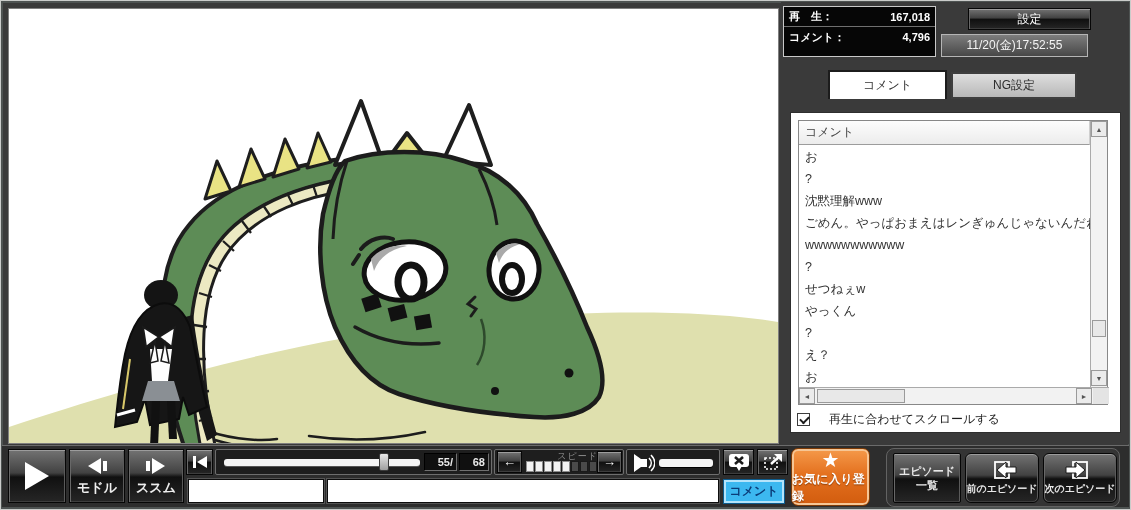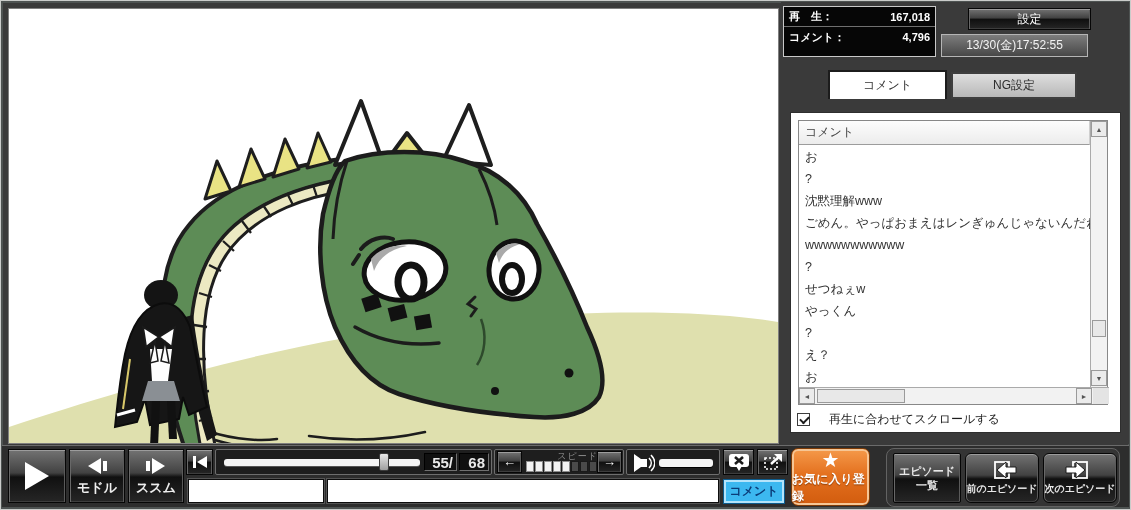--- a/index.html
+++ b/index.html
@@ -53,21 +53,21 @@
   .btn-modoru{left:67px;top:3px;width:56px;height:54px;gap:3px;}
   .btn-susumu{left:126px;top:3px;width:56px;height:54px;gap:3px;}
   .ctl-label{font-size:13px;font-weight:bold;color:#eee;}
   .btn-skipstart{left:184px;top:3px;width:27px;height:26px;}
   .seek-panel{left:213px;top:3px;width:277px;height:26px;background:#1e1e1e;border:1px solid #6e6e6e;border-radius:2px;}
   .seek-groove{position:absolute;left:8px;top:9px;width:196px;height:7px;background:#f4f4f4;border-radius:3px;
         box-shadow:0 1px 0 #555;cursor:pointer;}
   .seek-thumb{position:absolute;top:-6px;width:10px;height:18px;background:linear-gradient(180deg,#e8e8e8,#9e9e9e);
         border:1px solid #3c3c3c;border-radius:2px;cursor:grab;}
   .frame-box{position:absolute;top:3px;height:18px;background:#101010;border:1px solid #000;
-        border-bottom-color:#707070;border-right-color:#707070;color:#e9e9e9;font-size:15px;font-weight:bold;
+        border-bottom-color:#707070;border-right-color:#707070;color:#e9e9e9;font-size:11px;font-weight:bold;
         display:flex;align-items:center;justify-content:flex-end;padding:0 3px;}
   .speed-panel{left:492px;top:3px;width:130px;height:26px;background:#1e1e1e;border:1px solid #6e6e6e;border-radius:2px;}
   .speed-arrow{position:absolute;top:1px;width:25px;height:22px;font-size:13px;line-height:20px;}
   .speed-label{position:absolute;left:29px;top:0px;width:74px;text-align:right;font-size:9px;color:#8f8f8f;letter-spacing:1px;}
   .speed-segs{position:absolute;left:31px;top:11px;display:flex;gap:1px;}
   .seg{width:8px;height:11px;background:#4a4a4a;border:1px solid #1a1a1a;}
   .seg.on{background:#f2f2f2;border-color:#8d8d8d;}
   .vol-panel{left:624px;top:3px;width:94px;height:26px;background:#1e1e1e;border:1px solid #6e6e6e;border-radius:2px;}
   .vol-bar{position:absolute;left:32px;top:9px;width:54px;height:8px;background:#f4f4f4;border-radius:3px;box-shadow:0 1px 0 #000;cursor:pointer;}
   .btn-icon26{width:31px;height:26px;top:3px;}
@@ -176,21 +176,21 @@
       <div class="stat-row">
         <span>再　生：</span>
         <span>167,018</span>
       </div>
       <div class="stat-row">
         <span>コメント：</span>
         <span>4,796</span>
       </div>
     </div>
     <div class="abs gbtn btn-settings">設定</div>
-    <div class="abs datetime">13/30(金)17:52:55</div>
+    <div class="abs datetime">11/20(金)17:52:55</div>
 
     <div class="tab tab-active">コメント</div>
     <div class="tab tab-inactive">NG設定</div>
 
     <div class="abs white-panel">
       <div class="listview">
         <div class="lv-header">コメント</div>
         <div class="lv-rows">
           <div class="lv-row">お</div>
           <div class="lv-row">?</div>

